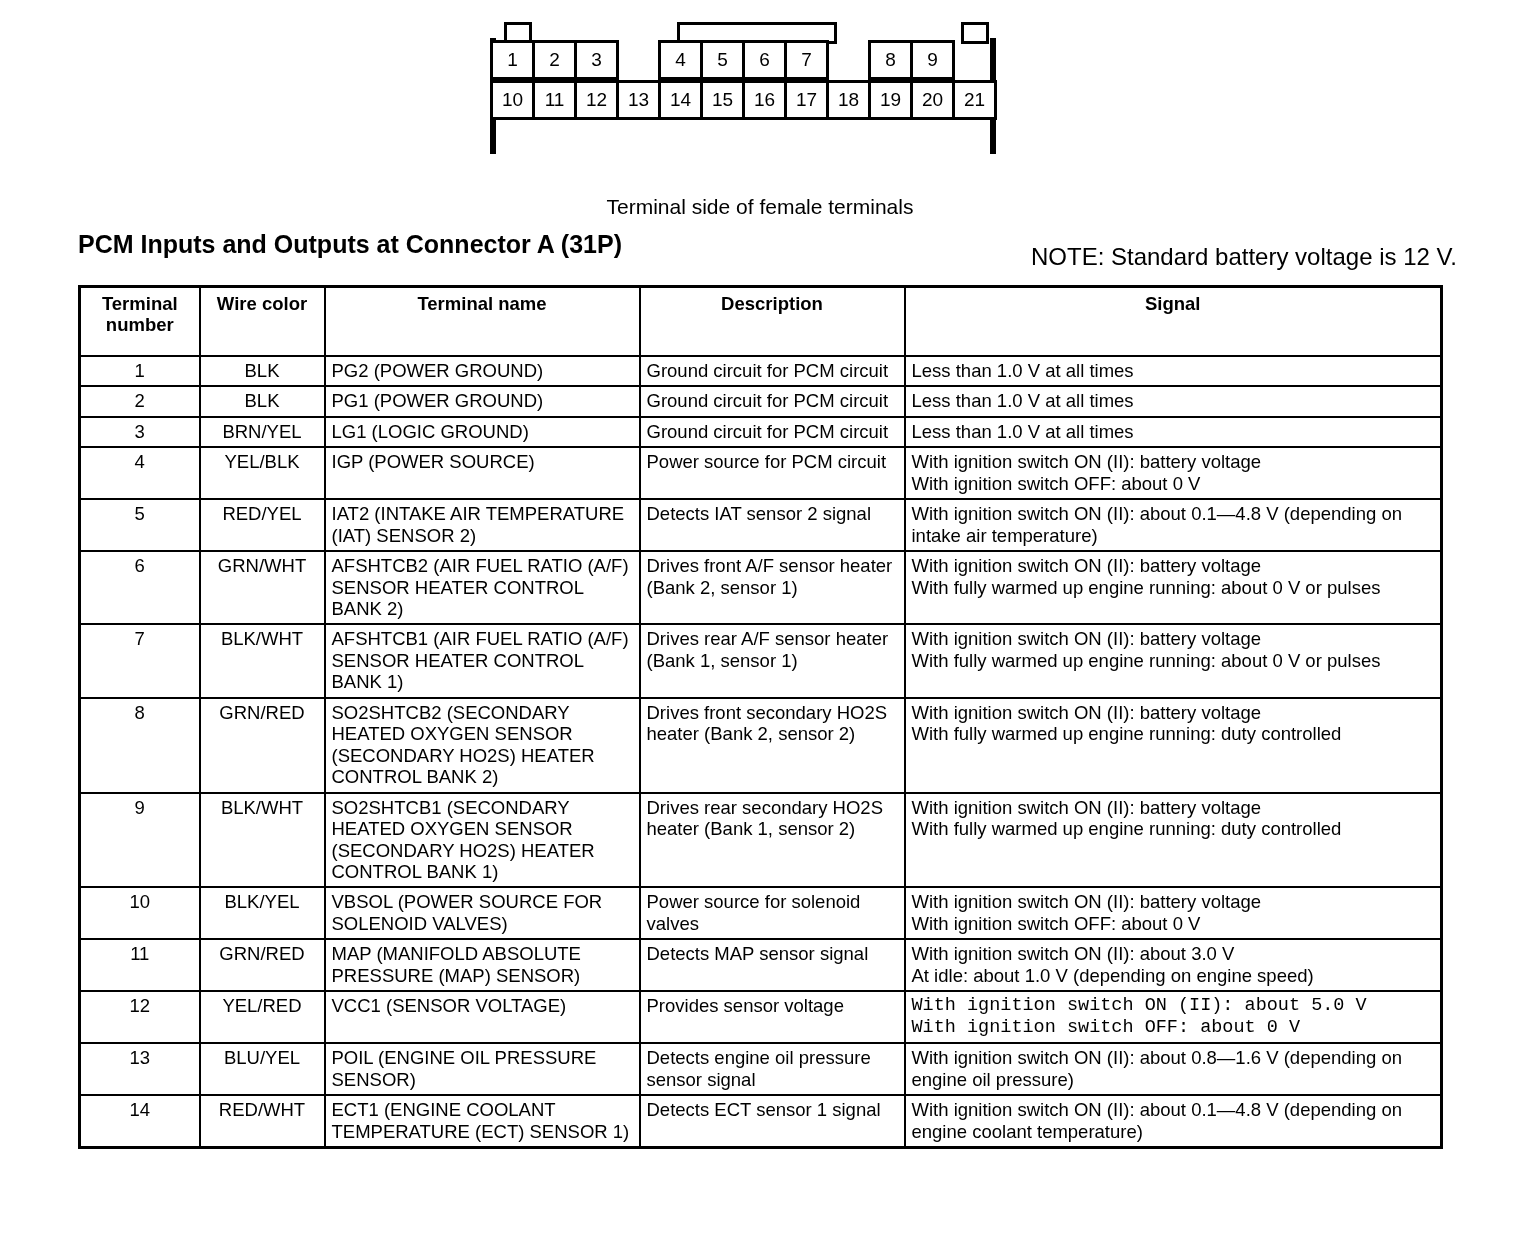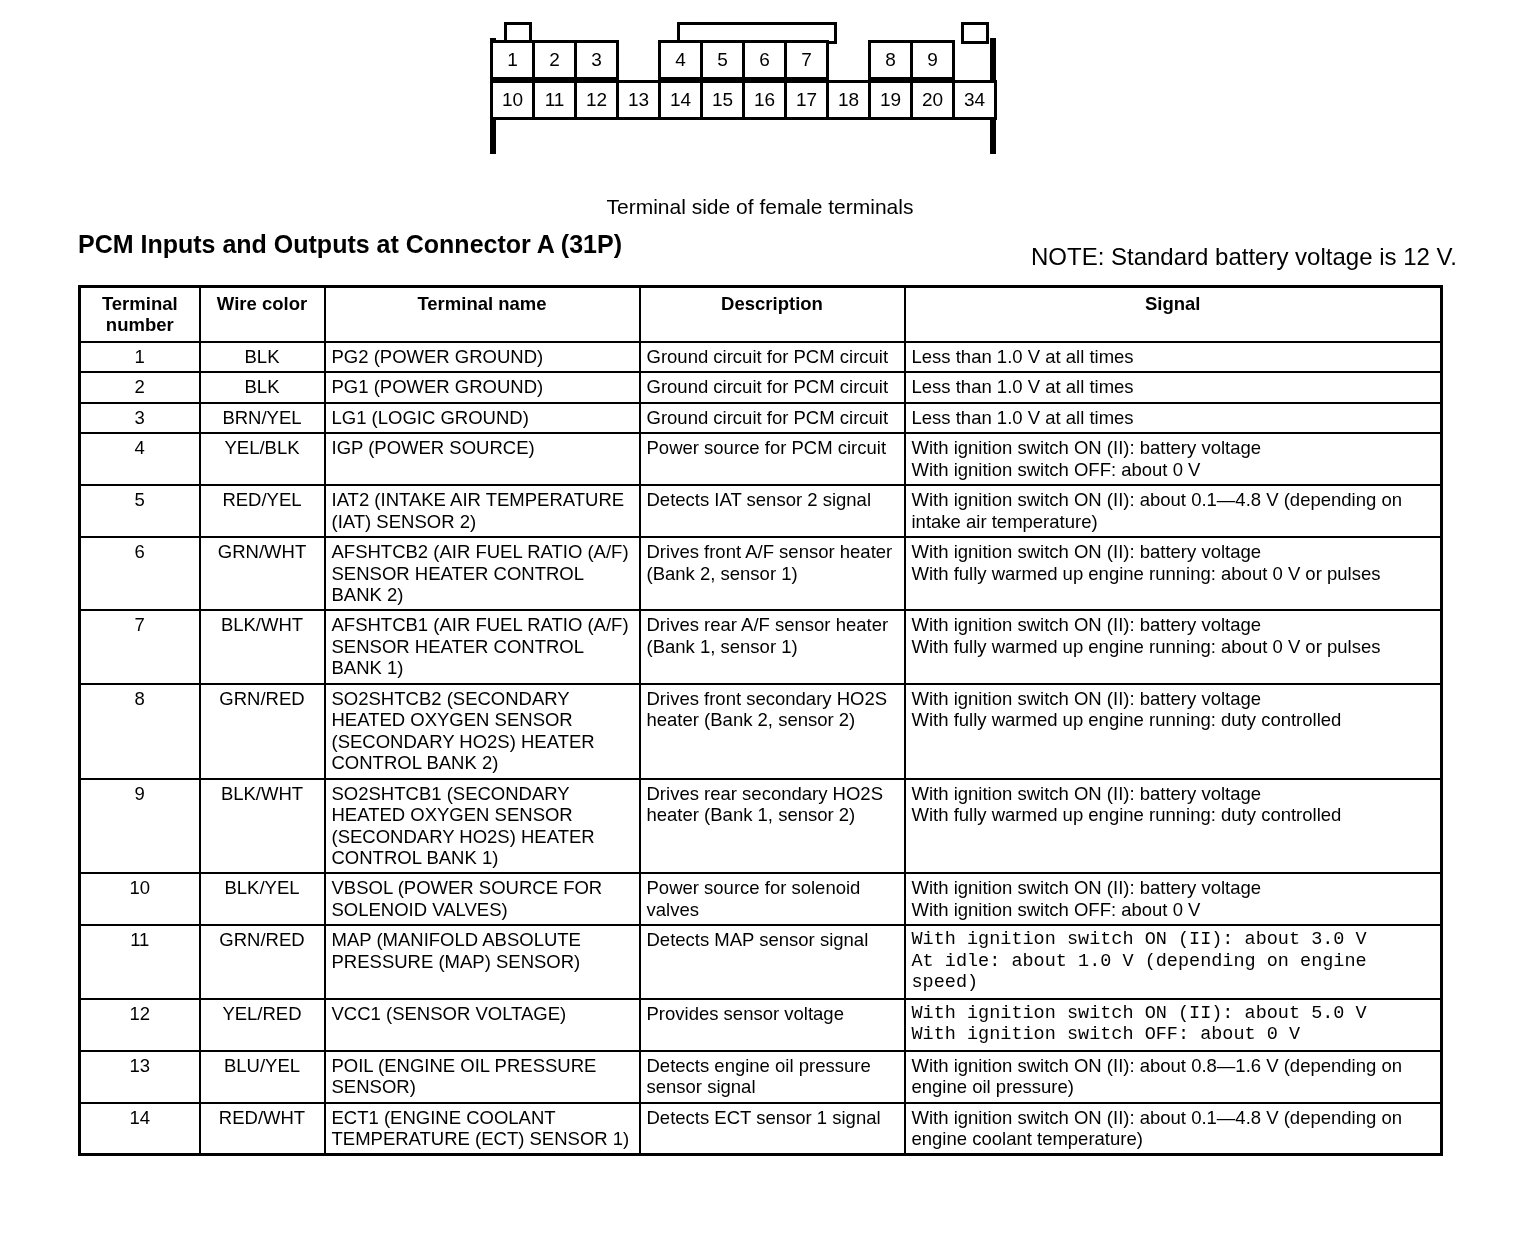--- a/index.html
+++ b/index.html
@@ -102,21 +102,21 @@
     vertical-align: top;
     font-size: 18.5px;
     line-height: 1.16;
     padding: 3px 6px 4px 6px;
     box-sizing: border-box;
   }
   #pcm-table thead th {
     text-align: center;
     font-weight: bold;
     padding-top: 5px;
-    padding-bottom: 5px;
+    padding-bottom: 19px;
   }
   col.c-term { width: 120px; }
   col.c-wire { width: 125px; }
   col.c-name { width: 315px; }
   col.c-desc { width: 265px; }
   col.c-sig  { width: 537px; }
 
   td.term, td.wire { text-align: center; }
 </style>
 </head>
@@ -148,21 +148,21 @@
     <div class="cell">11</div>
     <div class="cell">12</div>
     <div class="cell">13</div>
     <div class="cell">14</div>
     <div class="cell">15</div>
     <div class="cell">16</div>
     <div class="cell">17</div>
     <div class="cell">18</div>
     <div class="cell">19</div>
     <div class="cell">20</div>
-    <div class="cell">34</div>
+    <div class="cell">21</div>
   </div>
 
 </div>
 
 <div class="caption">Terminal side of female terminals</div>
 
 <div id="section-title">PCM Inputs and Outputs at Connector A (31P)</div>
 <div id="note-text">NOTE: Standard battery voltage is 12 V.</div>
 
 <table id="pcm-table">
@@ -257,21 +257,21 @@
         <td>VBSOL (POWER SOURCE FOR SOLENOID VALVES)</td>
         <td>Power source for solenoid valves</td>
         <td style="white-space: pre-line;">With ignition switch ON (II): battery voltage
 With ignition switch OFF: about 0 V</td>
       </tr>
       <tr>
         <td class="term">11</td>
         <td class="wire">GRN/RED</td>
         <td>MAP (MANIFOLD ABSOLUTE PRESSURE (MAP) SENSOR)</td>
         <td>Detects MAP sensor signal</td>
-        <td style="white-space: pre-line; font-family: Liberation Mono, monospace;">With ignition switch ON (II): about 3.0 V
+        <td style="white-space: pre-line;">With ignition switch ON (II): about 3.0 V
 At idle: about 1.0 V (depending on engine speed)</td>
       </tr>
       <tr>
         <td class="term">12</td>
         <td class="wire">YEL/RED</td>
         <td>VCC1 (SENSOR VOLTAGE)</td>
         <td>Provides sensor voltage</td>
         <td style="white-space: pre-line; font-family: Liberation Mono, monospace;">With ignition switch ON (II): about 5.0 V
 With ignition switch OFF: about 0 V</td>
       </tr>

